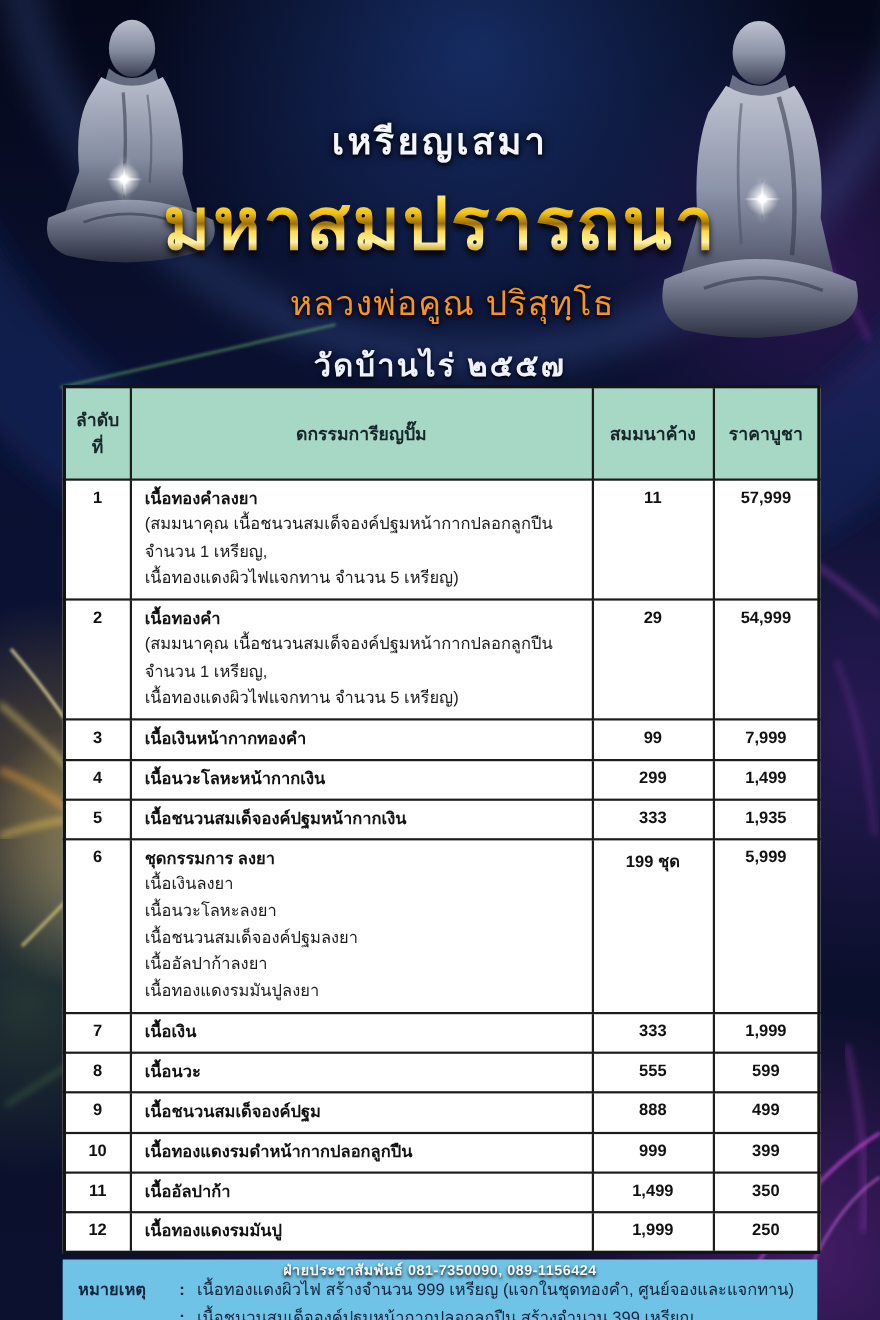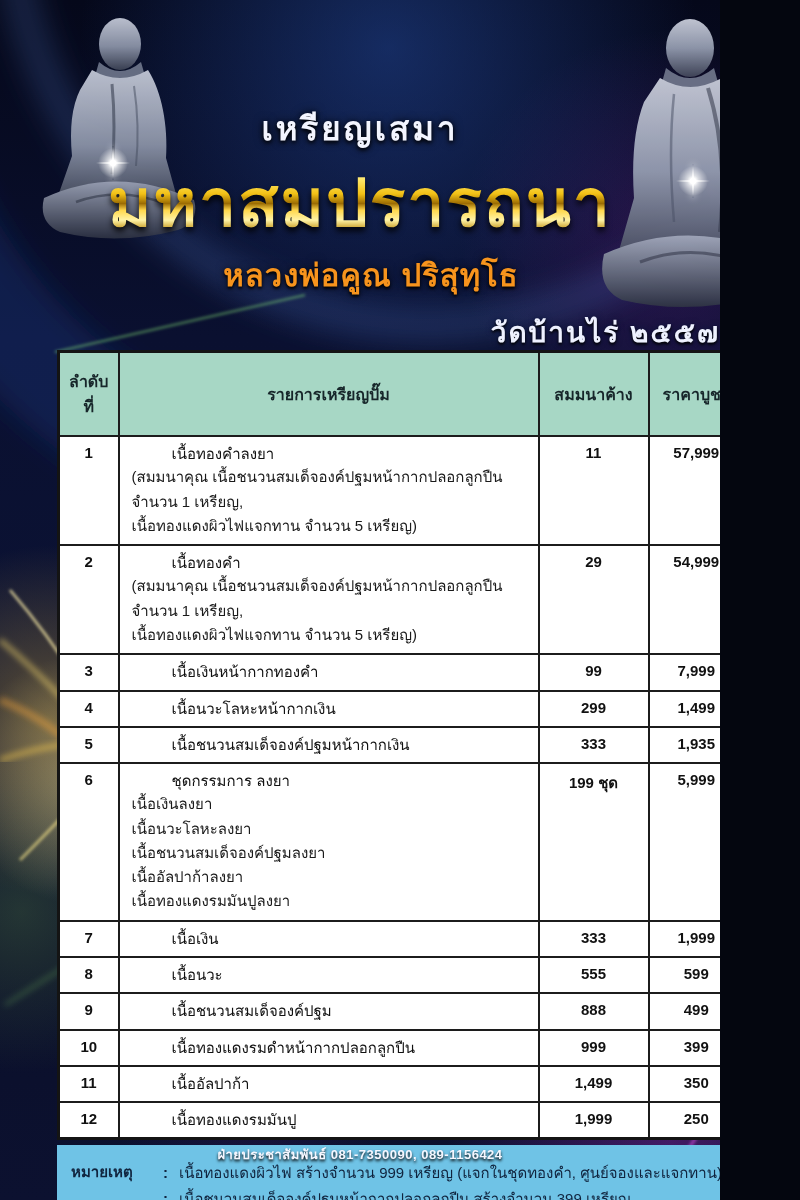--- a/index.html
+++ b/index.html
@@ -1,17 +1,17 @@
 <!DOCTYPE html>
 <html><head>
 <meta charset="utf-8">
 <style>
   html,body{margin:0;padding:0;background:#04060f;}
   .poster{
-    position:relative;width:720px;height:1200px;overflow:hidden;
+    position:relative;width:800px;height:1200px;overflow:hidden;
     font-family:"Liberation Sans","DejaVu Sans",sans-serif;
     background:
       radial-gradient(circle 430px at 54% 4%, rgba(45,95,200,.40), rgba(45,90,190,0) 72%),
       radial-gradient(circle 300px at 93% 20%, rgba(125,40,165,.28), transparent 70%),
       radial-gradient(circle 250px at 7% 60%, rgba(250,200,60,.34), transparent 70%),
       radial-gradient(circle 180px at 12% 65%, rgba(255,246,190,.42), transparent 70%),
       radial-gradient(circle 230px at 3% 76%, rgba(140,205,85,.20), transparent 70%),
       radial-gradient(circle 320px at 98% 55%, rgba(140,50,190,.22), transparent 72%),
       radial-gradient(circle 310px at 93% 95%, rgba(172,48,205,.34), transparent 72%),
       radial-gradient(circle 200px at 35% 99%, rgba(90,40,140,.18), transparent 70%),
@@ -29,34 +29,34 @@
   .sparkle::after{content:"";position:absolute;left:50%;top:0;width:2px;height:100%;
     transform:translateX(-50%);
     background:linear-gradient(transparent,#fff 45%,#fff 55%,transparent);box-shadow:0 0 7px #fff;}
   .titles{position:absolute;left:0;top:102px;width:100%;text-align:center;z-index:5;}
   .subtitle{font-size:33px;font-weight:bold;color:#f3f5ff;letter-spacing:3px;
     text-shadow:0 2px 4px #000,0 0 10px rgba(0,0,0,.8);}
   .title-main{margin-top:14px;font-size:66px;font-weight:bold;letter-spacing:2px;line-height:1.05;
     background:linear-gradient(180deg,#fff7b2 0%,#ffe665 16%,#f2c116 36%,#9c6c03 50%,#ffd84d 60%,#fff3a6 74%,#caa12c 86%,#7d5200 100%);
     -webkit-background-clip:text;background-clip:text;color:transparent;
     filter:drop-shadow(0 4px 3px rgba(0,0,0,.9));}
-  .monk-name{margin-top:12px;font-size:31px;font-weight:bold;color:#f7941d;letter-spacing:1px;
+  .monk-name{margin-top:12px;font-size:31px;font-weight:normal;color:#f7941d;letter-spacing:1px;
     text-shadow:0 2px 3px #000,0 0 8px rgba(0,0,0,.7);padding-left:22px;}
   .temple-line{margin-top:10px;font-size:28px;font-weight:bold;color:#eef1ff;letter-spacing:2px;
-    text-shadow:0 2px 3px #000,0 0 6px rgba(10,20,60,.9);text-align:right;}
+    text-shadow:0 2px 3px #000,0 0 6px rgba(10,20,60,.9);}
   .content{position:absolute;left:57px;top:350px;width:686px;z-index:6;}
   table.amulet{width:100%;border-collapse:collapse;table-layout:fixed;background:#fff;
     border:3px solid #141414;font-size:15px;color:#111;}
   table.amulet th,table.amulet td{border:2px solid #1c1c1c;vertical-align:top;}
   table.amulet th{background:#a7d7c5;color:#17262a;font-size:16px;font-weight:bold;
     padding:16px 4px;text-align:center;vertical-align:middle;}
   td.col-no{ text-align:center;font-weight:600;padding:7px 2px;}
   td.col-item{padding:5px 10px 6px 12px;}
   td.col-qty,td.col-price{text-align:center;font-weight:600;padding:7px 2px;}
-  .item-title{font-weight:normal;line-height:1.55;margin-left:40px;}
+  .item-title{font-weight:bold;line-height:1.55;}
   .item-detail{font-weight:normal;line-height:1.62;color:#1a1a1a;}
   .notes{margin-top:5px;background:#6fc3e6;display:flex;gap:10px;
     padding:15px 12px 13px 14px;color:#10243e;font-size:15px;}
   .notes-label{width:82px;font-weight:bold;flex:none;}
   .notes-lines{flex:1;}
   .note-line{display:flex;line-height:1.72;}
   .note-colon{width:16px;flex:none;font-weight:bold;text-align:left;}
   .note-text{}
   .footer-contact{position:absolute;left:0;top:1144px;width:100%;text-align:center;z-index:6;
     color:#f5f7ff;font-size:13px;font-weight:bold;letter-spacing:.5px;
@@ -156,21 +156,21 @@
     <table class="amulet">
       <colgroup>
         <col style="width:60px">
           <col style="width:420px">
           <col style="width:110px">
           <col style="width:96px">
       </colgroup>
       <thead>
         <tr>
           <th>ลำดับที่</th>
-          <th>รายการเหรียญปั๊ม</th>
+          <th>ดกรรมการียญปั๊ม</th>
           <th>สมมนาค้าง</th>
           <th>ราคาบูชา</th>
         </tr>
       </thead>
       <tbody>
           <tr>
             <td class="col-no">1</td>
             <td class="col-item">
               <div class="item-title">เนื้อทองคำลงยา</div>
               <div class="item-detail">(สมมนาคุณ เนื้อชนวนสมเด็จองค์ปฐมหน้ากากปลอกลูกปืน จำนวน 1 เหรียญ,</div>

